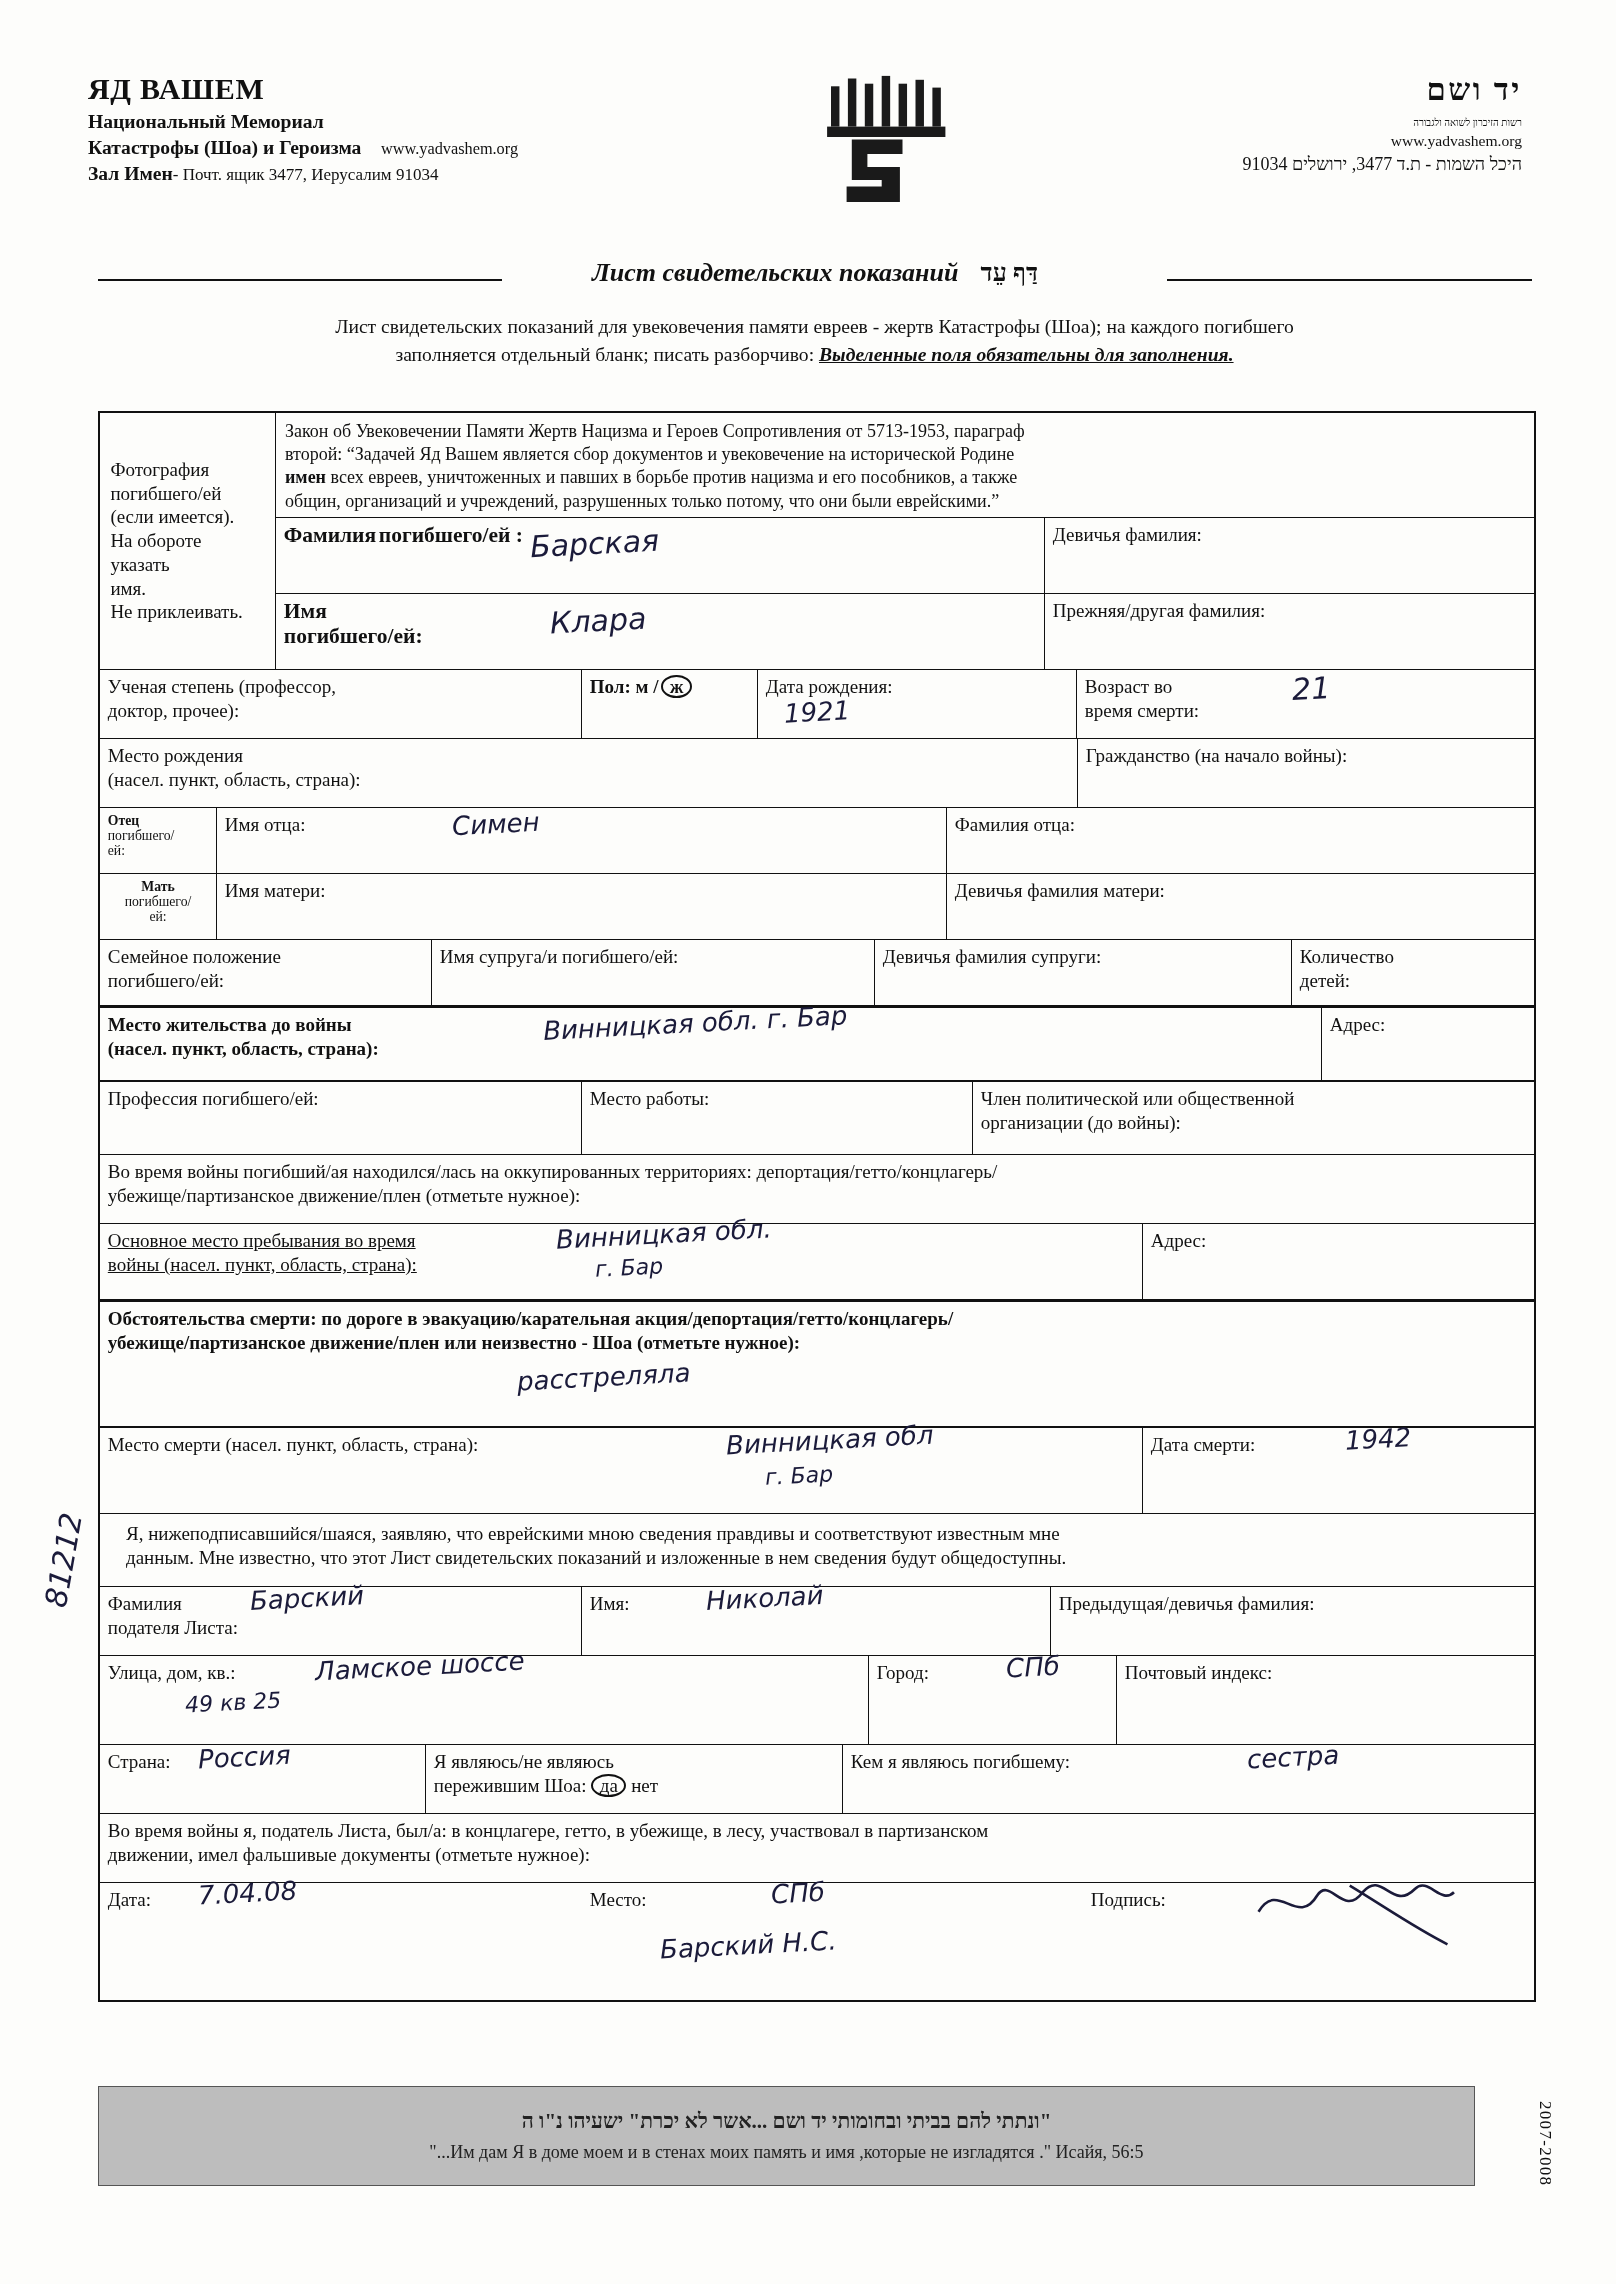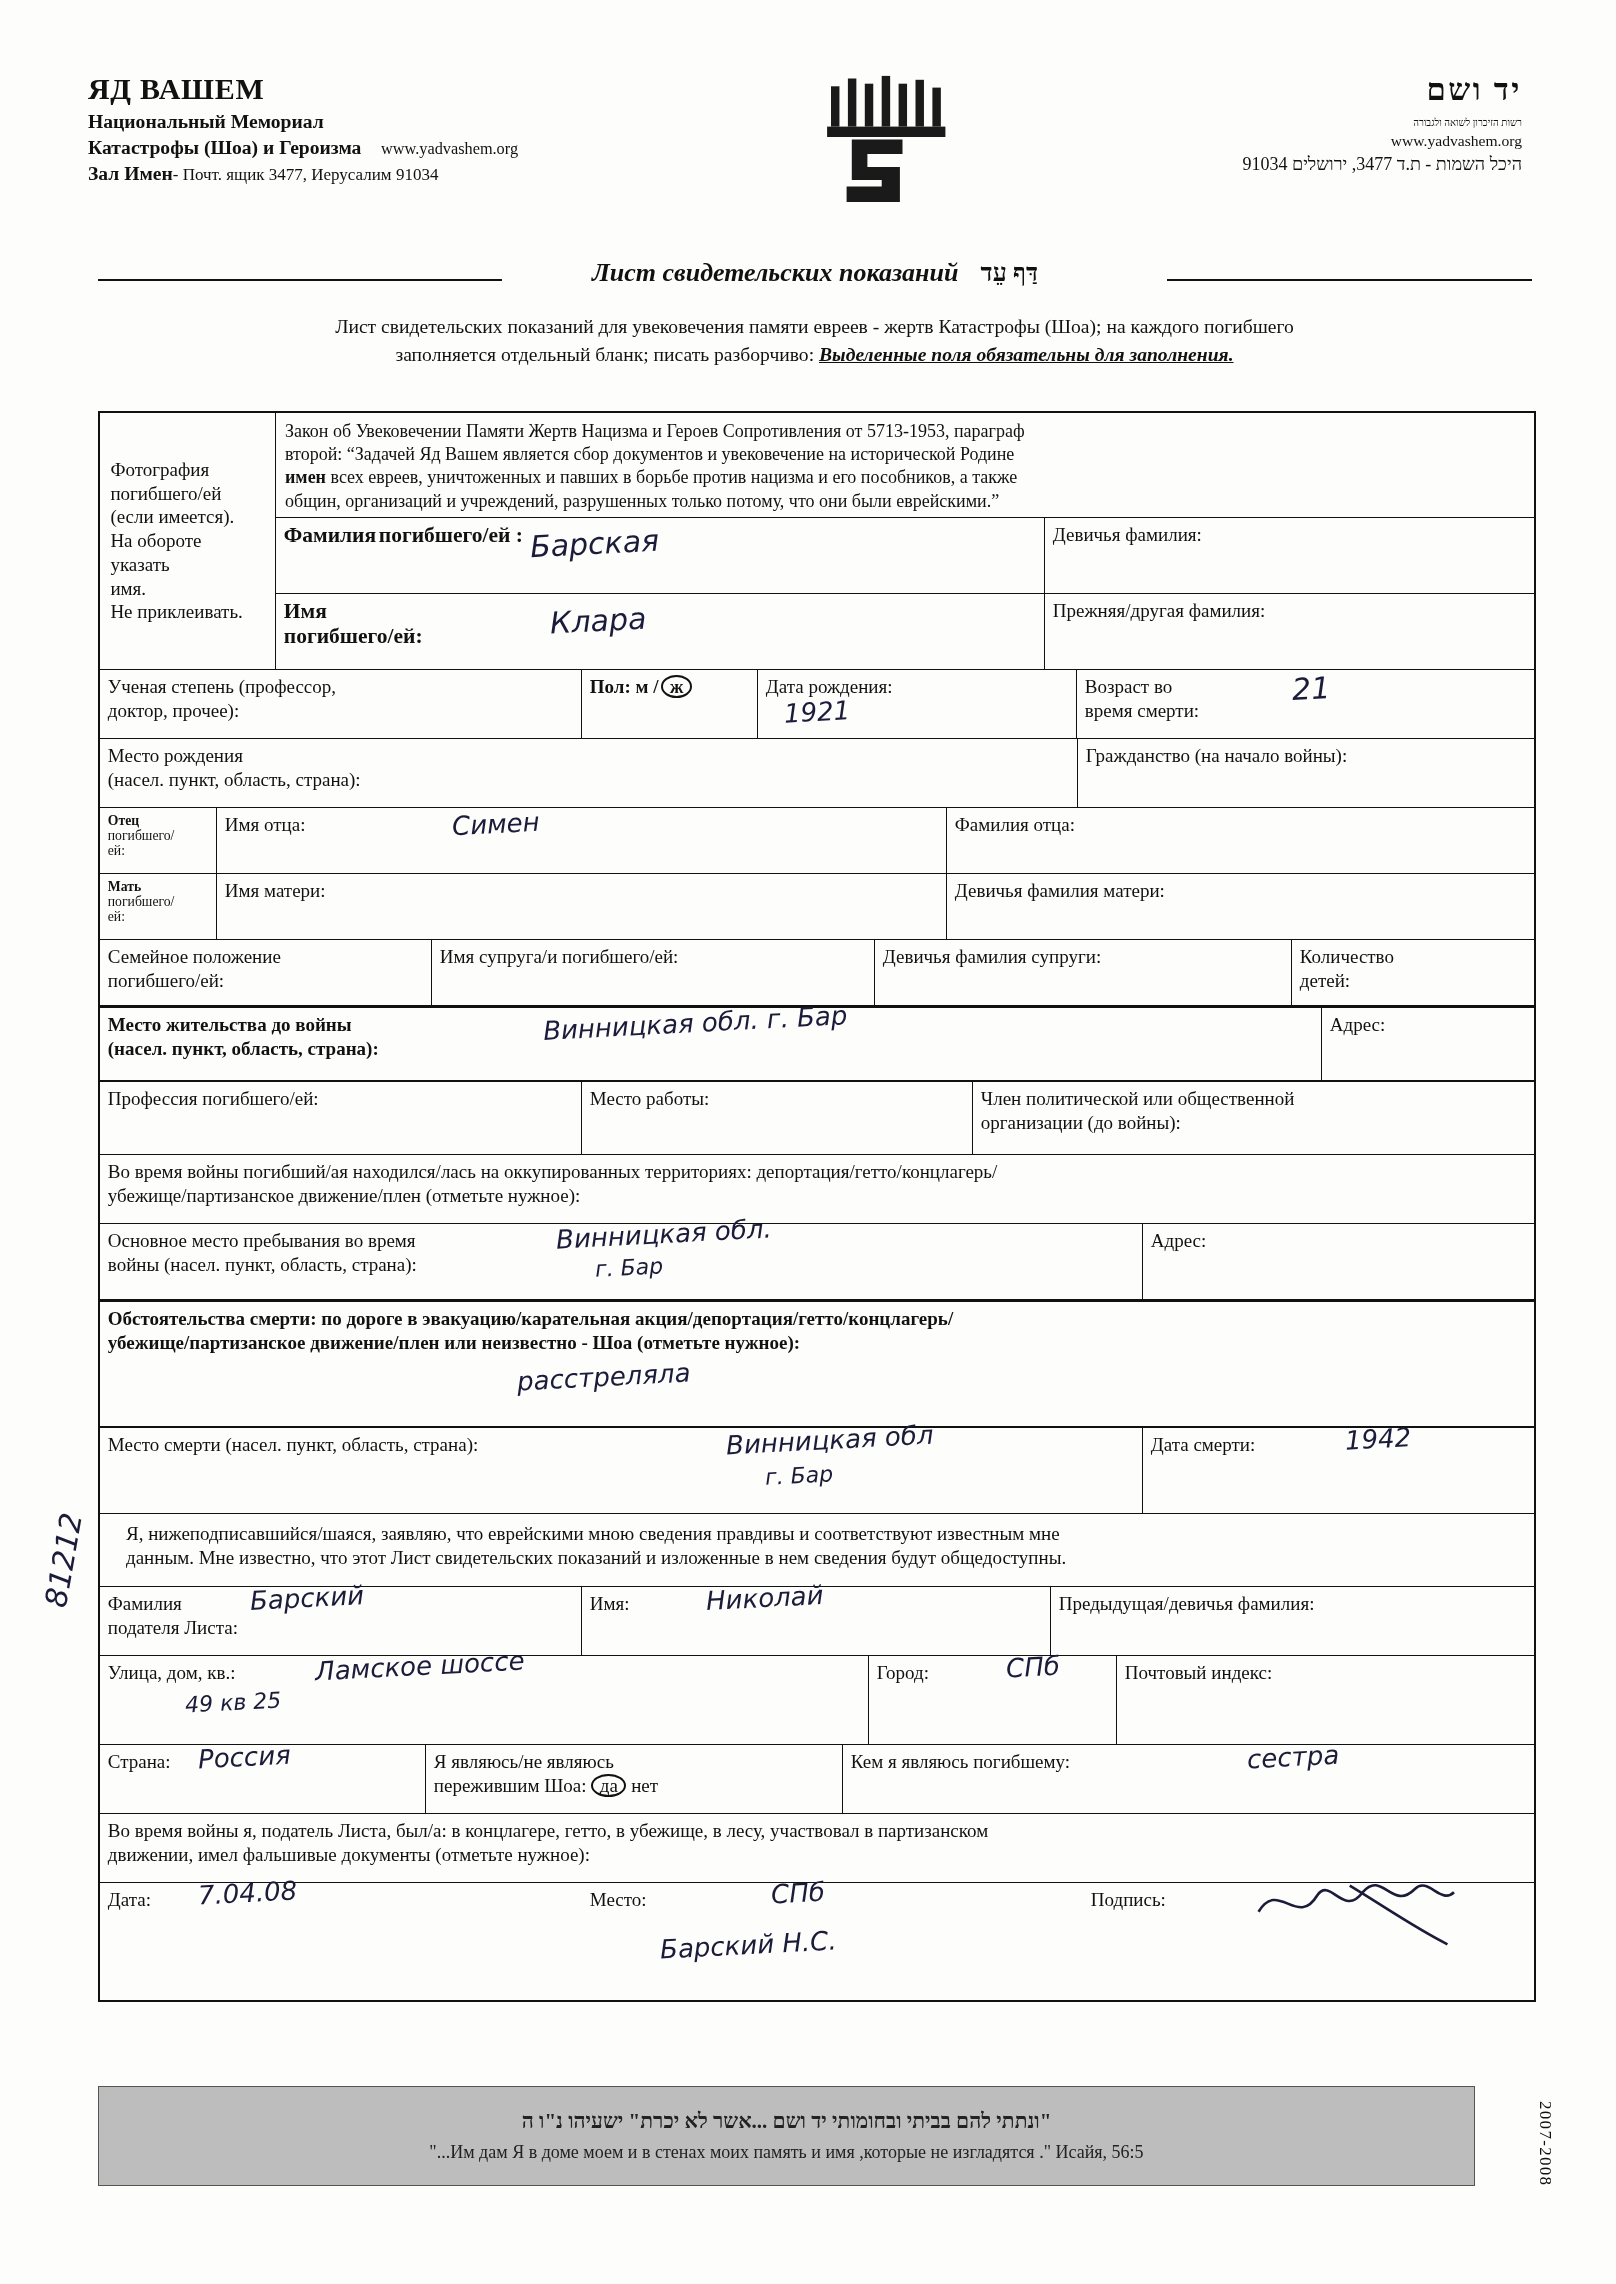--- a/index.html
+++ b/index.html
@@ -246,21 +246,21 @@
         <span class="lbl">Имя отца:</span>
         <span class="hand" style="position:absolute;left:235px;top:1.3px;">Симен</span>
       </div>
       <div class="cell" style="flex:1;">
         <span class="lbl">Фамилия отца:</span>
         <span class="hand"></span>
       </div>
     </div>
 
     <div class="row" style="height:65px;">
-      <div class="cell" style="width:117px;">
+      <div class="cell" style="width:117px;text-align:center;">
         <div class="lbl xs b">Мать</div>
         <div class="lbl xs">погибшего/</div>
         <div class="lbl xs">ей:</div>
       </div>
       <div class="cell" style="width:730px;">
         <span class="lbl">Имя матери:</span>
         <span class="hand"></span>
       </div>
       <div class="cell" style="flex:1;">
         <span class="lbl">Девичья фамилия матери:</span>
@@ -315,21 +315,21 @@
     </div>
 
     <div class="row" style="height:68px;">
       <div class="cell" style="flex:1;">
         <div class="lbl">Во время войны погибший/ая находился/лась на оккупированных территориях: депортация/гетто/концлагерь/</div>
         <div class="lbl">убежище/партизанское движение/плен (отметьте нужное):</div>
       </div>
     </div>
 
     <div class="row" style="height:75px;">
-      <div class="cell" style="width:1043px;">
+      <div class="cell" style="width:1043px;text-decoration:underline;">
         <div class="lbl">Основное место пребывания во время</div>
         <div class="lbl">войны (насел. пункт, область, страна):</div>
         <span class="hand" style="position:absolute;left:456px;top:-5.2px;">Винницкая обл.</span>
         <span class="hand sm" style="position:absolute;left:495px;top:31px;">г. Бар</span>
       </div>
       <div class="cell" style="flex:1;">
         <div class="lbl">Адрес:</div>
         <span class="hand"></span>
       </div>
     </div>

